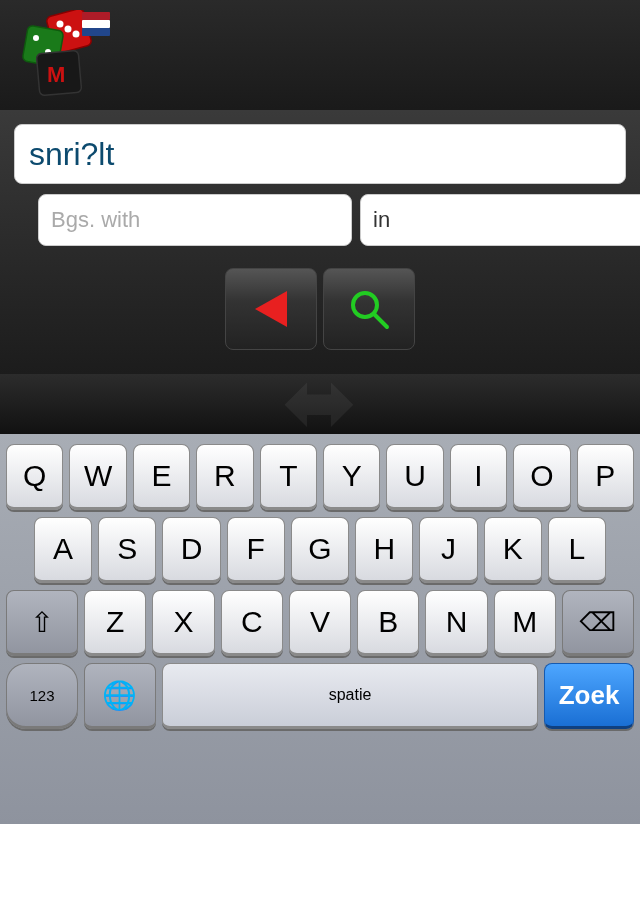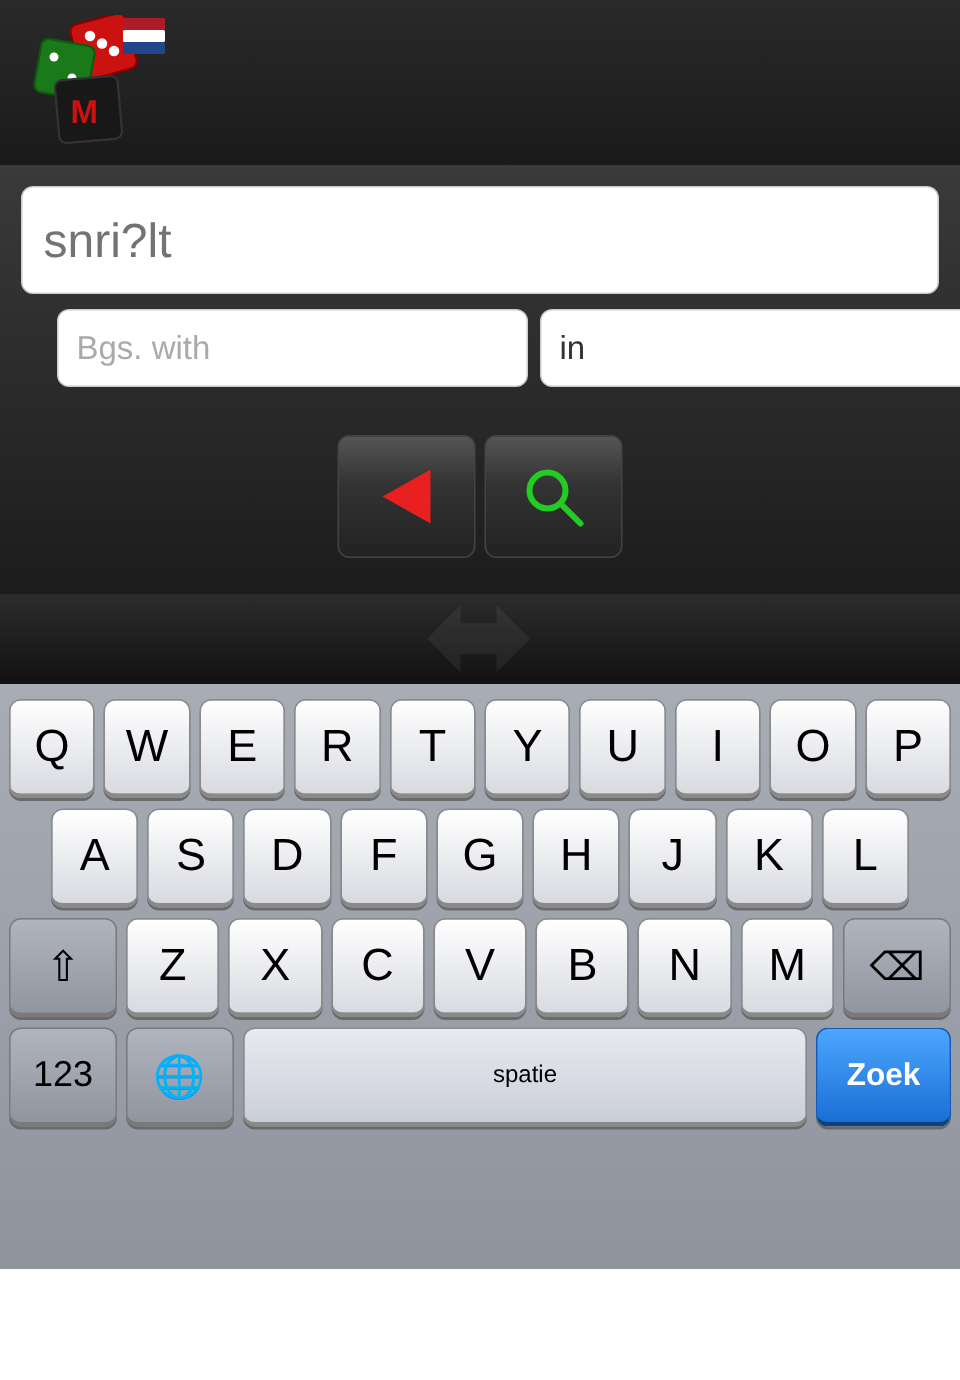--- a/index.html
+++ b/index.html
@@ -168,23 +168,23 @@
       <text x="27" y="72" font-size="22" font-weight="bold" fill="#cc1111" font-family="Arial">M</text>
 
       <rect x="62" y="2" width="28" height="8" rx="1" fill="#AE1C28"></rect>
       <rect x="62" y="10" width="28" height="8" rx="1" fill="white"></rect>
       <rect x="62" y="18" width="28" height="8" rx="1" fill="#21468B"></rect>
     </svg>
   </div>
 </div>
 
 <div id="search-area">
-  <input type="text" id="main-input" class="" style="width: 100%; height: 72px; background: white; border: 1px solid rgb(204, 204, 204); border-radius: 8px; font-size: 32px; padding: 0px 14px; color: #737373; margin-bottom: 10px; outline: none;" value="snri?lt">
-
-  <div id="filter-row" style="display:flex; gap:8px; margin-bottom:24px;padding-left:24px;">
+  <input type="text" id="main-input" class="" style="width: 100%; height: 60px; background: white; border: 1px solid rgb(204, 204, 204); border-radius: 8px; font-size: 32px; padding: 0px 14px; color: #0c4a6e; margin-bottom: 10px; outline: none;" value="snri?lt">
+
+  <div id="filter-row" style="display:flex; gap:8px; margin-bottom:14px;padding-left:24px;">
     <input type="text" class="filter-input" placeholder="Bgs. with" style="flex: 1 1 0%; height: 52px; background: white; border: 1px solid rgb(204, 204, 204); border-radius: 8px; font-size: 22px; padding: 0px 12px; color: rgb(170, 170, 170); outline: none;">
     <input type="text" class="filter-input" value="in" style="flex: 1 1 0%; height: 52px; background: white; border: 1px solid rgb(204, 204, 204); border-radius: 8px; font-size: 22px; padding: 0px 12px; color: rgb(51, 51, 51); outline: none;">
 
   </div>
 
   
   <div id="action-row" style="display:flex; justify-content:center; gap:6px; padding-bottom:14px;">
     <div class="action-btn" style="width:92px; height:82px; background:linear-gradient(180deg,#555 0%,#333 40%,#222 100%); border:1px solid #444; border-radius:8px; display:flex; align-items:center; justify-content:center; cursor:pointer;">
       <div style="width:0; height:0; border-top:18px solid transparent; border-bottom:18px solid transparent; border-right:32px solid #e82020;"></div>
     </div>
@@ -235,21 +235,21 @@
     <div class="key" style="height:66px; flex:1; background:linear-gradient(180deg,#ffffff 0%,#d8dae0 100%); border:1px solid #8a8a8a; border-bottom:3px solid #8a8a8a; border-radius:8px; font-size:30px; font-weight:500; display:flex; align-items:center; justify-content:center; cursor:pointer;">X</div>
     <div class="key" style="height:66px; flex:1; background:linear-gradient(180deg,#ffffff 0%,#d8dae0 100%); border:1px solid #8a8a8a; border-bottom:3px solid #8a8a8a; border-radius:8px; font-size:30px; font-weight:500; display:flex; align-items:center; justify-content:center; cursor:pointer;">C</div>
     <div class="key" style="height:66px; flex:1; background:linear-gradient(180deg,#ffffff 0%,#d8dae0 100%); border:1px solid #8a8a8a; border-bottom:3px solid #8a8a8a; border-radius:8px; font-size:30px; font-weight:500; display:flex; align-items:center; justify-content:center; cursor:pointer;">V</div>
     <div class="key" style="height:66px; flex:1; background:linear-gradient(180deg,#ffffff 0%,#d8dae0 100%); border:1px solid #8a8a8a; border-bottom:3px solid #8a8a8a; border-radius:8px; font-size:30px; font-weight:500; display:flex; align-items:center; justify-content:center; cursor:pointer;">B</div>
     <div class="key" style="height:66px; flex:1; background:linear-gradient(180deg,#ffffff 0%,#d8dae0 100%); border:1px solid #8a8a8a; border-bottom:3px solid #8a8a8a; border-radius:8px; font-size:30px; font-weight:500; display:flex; align-items:center; justify-content:center; cursor:pointer;">N</div>
     <div class="key" style="height:66px; flex:1; background:linear-gradient(180deg,#ffffff 0%,#d8dae0 100%); border:1px solid #8a8a8a; border-bottom:3px solid #8a8a8a; border-radius:8px; font-size:30px; font-weight:500; display:flex; align-items:center; justify-content:center; cursor:pointer;">M</div>
     <div class="key key-special key-backspace" style="height:66px; flex:0 0 72px; background:linear-gradient(180deg,#b0b4be 0%,#9195a0 100%); border:1px solid #7a7a7a; border-bottom:3px solid #7a7a7a; border-radius:8px; font-size:26px; display:flex; align-items:center; justify-content:center; cursor:pointer;">⌫</div>
   </div>
 
   <div class="key-row" style="display:flex; justify-content:center; gap:6px;">
-    <div class="key key-special key-123" style="height:66px; flex:0 0 72px; background:linear-gradient(180deg,#b0b4be 0%,#9195a0 100%); border:1px solid #7a7a7a; border-bottom:3px solid #7a7a7a; border-radius:8px; font-size:24px; display:flex; align-items:center; justify-content:center; cursor:pointer;">123</div>
+    <div class="key key-special key-123" style="height:66px; flex:0 0 72px; background:linear-gradient(180deg,#b0b4be 0%,#9195a0 100%); border:1px solid #7a7a7a; border-bottom:3px solid #7a7a7a; border-radius:20px; font-size:15px; display:flex; align-items:center; justify-content:center; cursor:pointer;">123</div>
     <div class="key key-special" style="height:66px; flex:0 0 72px; background:linear-gradient(180deg,#b0b4be 0%,#9195a0 100%); border:1px solid #7a7a7a; border-bottom:3px solid #7a7a7a; border-radius:8px; font-size:28px; display:flex; align-items:center; justify-content:center; cursor:pointer;">
       <span>🌐</span>
     </div>
     <div class="key key-space" style="height:66px; flex:1; background:linear-gradient(180deg,#e8eaf0 0%,#caced8 100%); border:1px solid #8a8a8a; border-bottom:3px solid #8a8a8a; border-radius:8px; font-size:16px; display:flex; align-items:center; justify-content:center; cursor:pointer;">spatie</div>
-    <div class="key" style="height:66px; flex:0 0 90px; background:linear-gradient(180deg,#4da6ff 0%,#1a6fd4 100%); border:1px solid #155ab0; border-bottom:3px solid #0f4080; border-radius:8px; font-size:21px; font-weight:600; color:white; display:flex; align-items:center; justify-content:center; cursor:pointer;">Zoek</div>
+    <div class="key" style="height:66px; flex:0 0 90px; background:linear-gradient(180deg,#4da6ff 0%,#1a6fd4 100%); border:1px solid #155ab0; border-bottom:3px solid #0f4080; border-radius:8px; font-size:26px; font-weight:600; color:white; display:flex; align-items:center; justify-content:center; cursor:pointer;">Zoek</div>
   </div>
 
 </div>
 
 </body></html>

